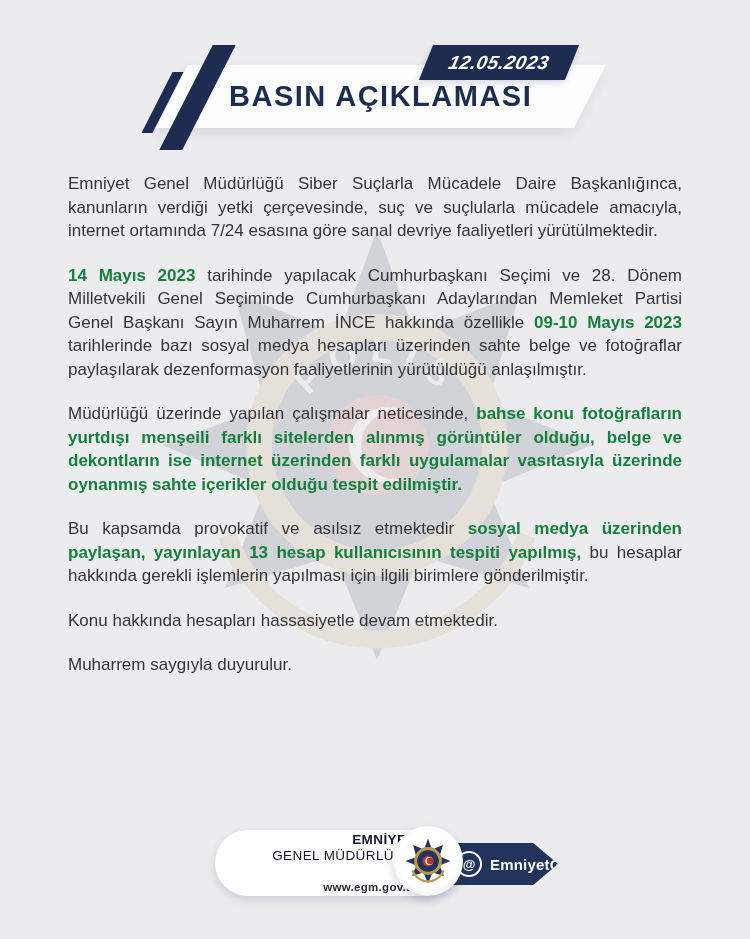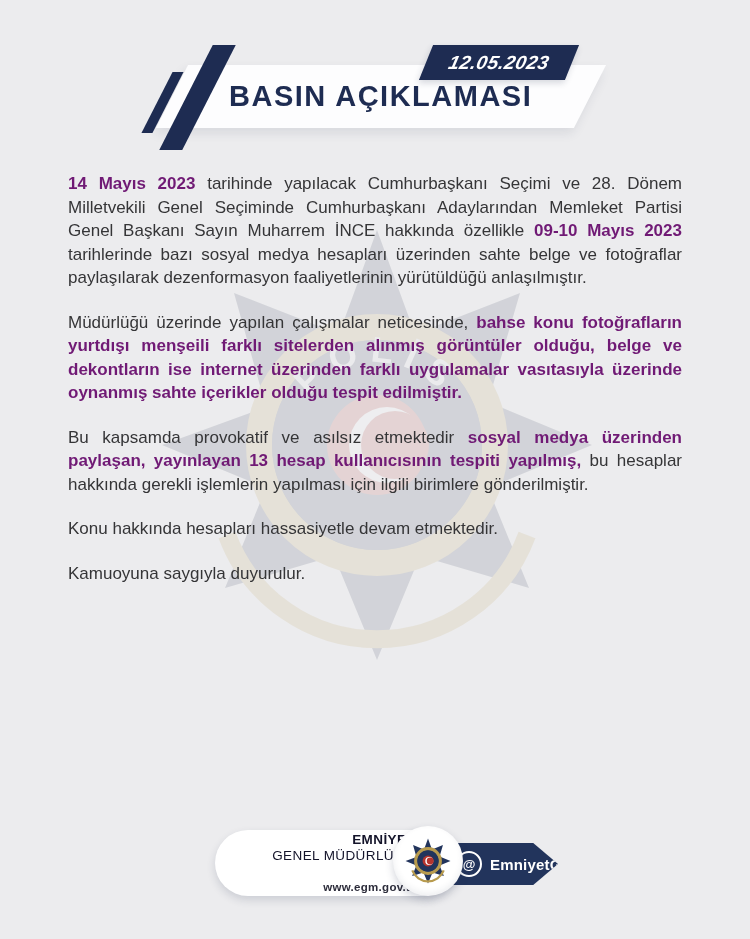--- a/index.html
+++ b/index.html
@@ -48,21 +48,21 @@
     letter-spacing:0.5px;
   }
 
   
   .content{
     position:absolute;left:68px;top:172px;width:614px;
     color:#353537;font-size:17px;line-height:23.5px;
     text-align:justify;
   }
   .content p{margin:0 0 21px 0;}
-  .content .b{font-weight:bold;color:#701a75;}
+  .content .b{font-weight:bold;color:#15803d;}
 
   
   .footer{position:absolute;left:0;top:820px;width:750px;height:90px;}
   .pill{
     position:absolute;left:215px;top:10px;width:240px;height:66px;
     background:#ffffff;border-radius:33px;
     box-shadow:0 4px 9px rgba(40,50,80,0.16);
     z-index:2;
   }
   .pill-text{
@@ -124,25 +124,26 @@
       <div class="title">BASIN AÇIKLAMASI</div>
     </div>
     <div class="slash slash-small"></div>
     <div class="slash slash-large"></div>
     <div class="date-badge">
       <span class="date">12.05.2023</span>
     </div>
   </div>
 
   <div class="content">
+    <p><span>Emniyet Genel Müdürlüğü Siber Suçlarla Mücadele Daire Başkanlığınca, kanunların verdiği yetki çerçevesinde, suç ve suçlularla mücadele amacıyla, internet ortamında 7/24 esasına göre sanal devriye faaliyetleri yürütülmektedir.</span></p>
     <p><span class="b">14 Mayıs 2023</span><span> tarihinde yapılacak Cumhurbaşkanı Seçimi ve 28. Dönem Milletvekili Genel Seçiminde Cumhurbaşkanı Adaylarından Memleket Partisi Genel Başkanı Sayın Muharrem İNCE hakkında özellikle </span><span class="b">09-10 Mayıs 2023</span><span> tarihlerinde bazı sosyal medya hesapları üzerinden sahte belge ve fotoğraflar paylaşılarak dezenformasyon faaliyetlerinin yürütüldüğü anlaşılmıştır.</span></p>
     <p><span>Müdürlüğü üzerinde yapılan çalışmalar neticesinde, </span><span class="b">bahse konu fotoğrafların yurtdışı menşeili farklı sitelerden alınmış görüntüler olduğu, belge ve dekontların ise internet üzerinden farklı uygulamalar vasıtasıyla üzerinde oynanmış sahte içerikler olduğu tespit edilmiştir.</span></p>
     <p><span>Bu kapsamda provokatif ve asılsız etmektedir </span><span class="b">sosyal medya üzerinden paylaşan, yayınlayan 13 hesap kullanıcısının tespiti yapılmış,</span><span> bu hesaplar hakkında gerekli işlemlerin yapılması için ilgili birimlere gönderilmiştir.</span></p>
     <p><span>Konu hakkında hesapları hassasiyetle devam etmektedir.</span></p>
-    <p><span>Kamuoyuna saygıyla duyurulur.</span></p>
+    <p><span>Muharrem saygıyla duyurulur.</span></p>
   </div>
 
   <div class="footer">
     <div class="arrow-badge">
       <div class="at-circle">@</div>
       <div class="handle">EmniyetGM</div>
     </div>
     <div class="pill">
       <div class="pill-text">
         <div class="org1">EMNİYET</div>

